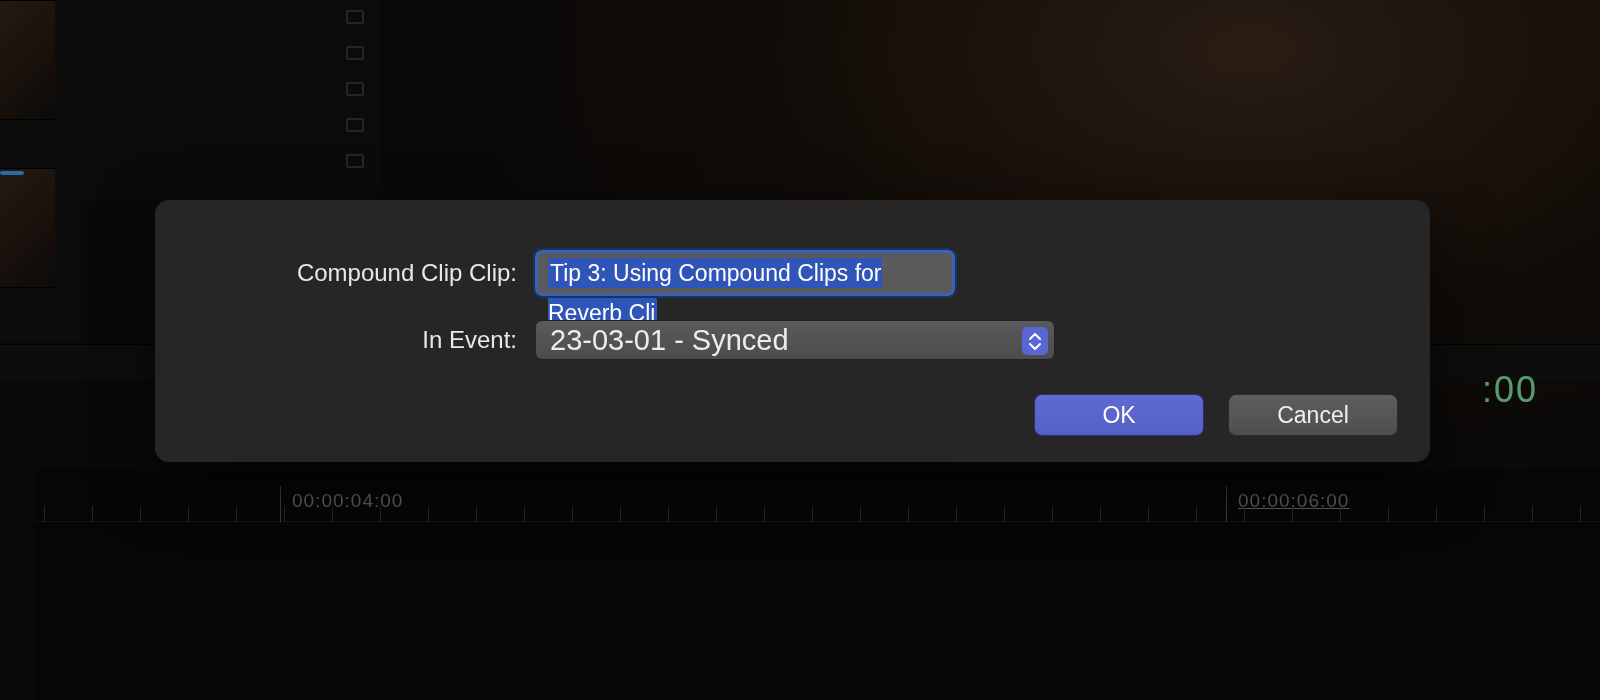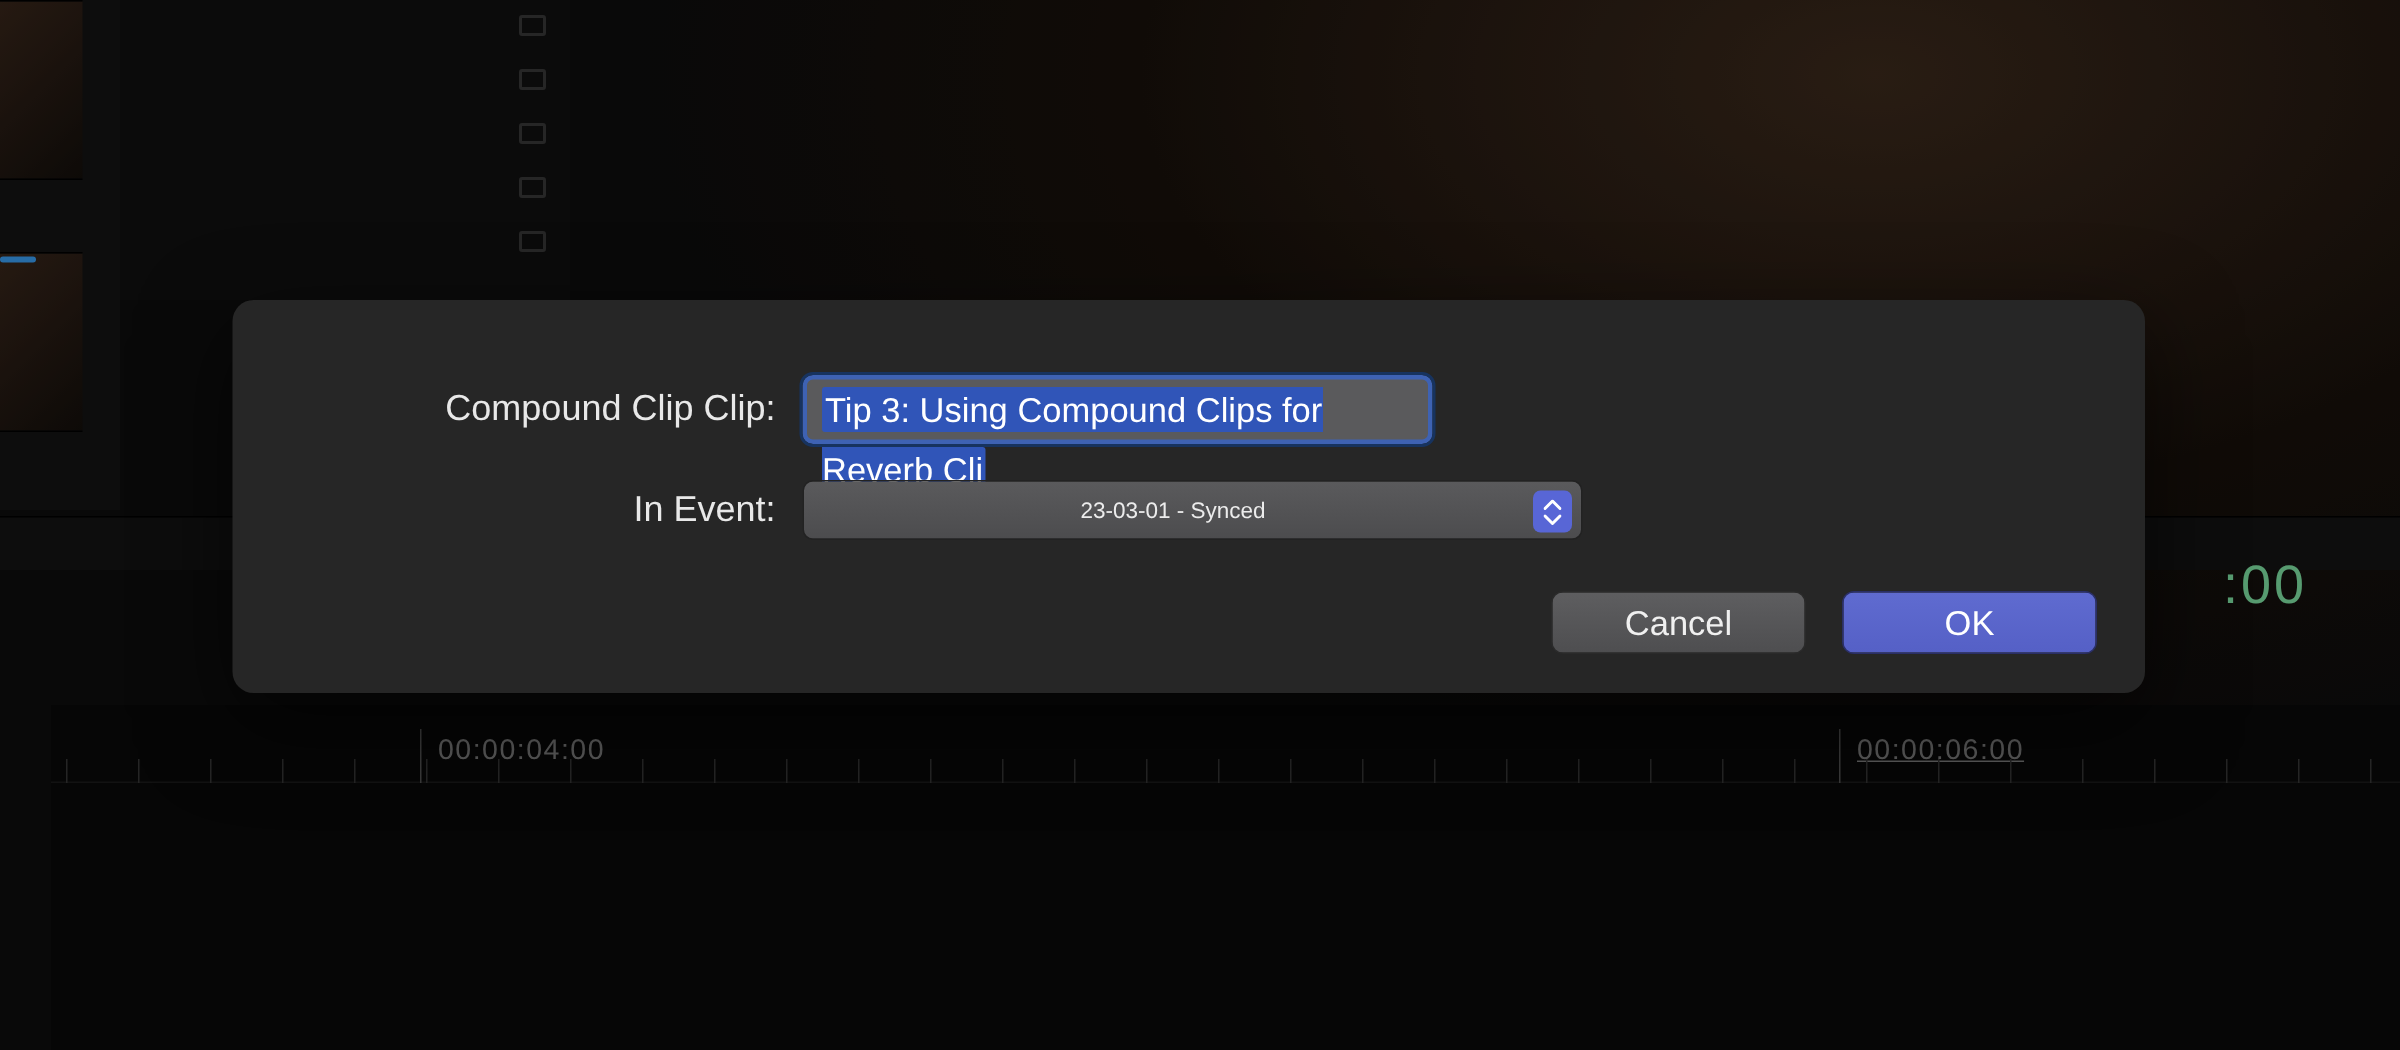--- a/index.html
+++ b/index.html
@@ -135,21 +135,21 @@
   }
 
   .event-select {
     position: relative;
     width: 520px; height: 40px;
     background: linear-gradient(#5a5a5c,#4c4c4e);
     border: 1px solid #222;
     border-radius: 7px;
     display:flex; align-items:center;
     padding: 0 40px 0 14px;
-    font-size: 15px; color: #ececec; justify-content: center;
+    font-size: 29px; color: #ececec;
   }
   .event-select .chev {
     position: absolute; right: 6px; top: 6px;
     width: 26px; height: 28px;
     background: #5866d6;
     border-radius: 5px;
     display:flex; flex-direction:column; align-items:center; justify-content:center;
     gap: 1px;
   }
   .event-select .chev svg { display:block; }
@@ -272,17 +272,17 @@
             <path d="M1 6 L6 1 L11 6" stroke="#fff" stroke-width="2" fill="none" stroke-linecap="round" stroke-linejoin="round"></path>
           </svg>
         <svg width="12" height="8" viewBox="0 0 12 8">
             <path d="M1 2 L6 7 L11 2" stroke="#fff" stroke-width="2" fill="none" stroke-linecap="round" stroke-linejoin="round"></path>
           </svg>
       </span>
     </div>
   </div>
 
   <div class="btn-row">
+    <div class="btn btn-ok">OK</div>
     <div class="btn btn-cancel">Cancel</div>
-    <div class="btn btn-ok">OK</div>
   </div>
 
 </div>
 
 </body></html>

